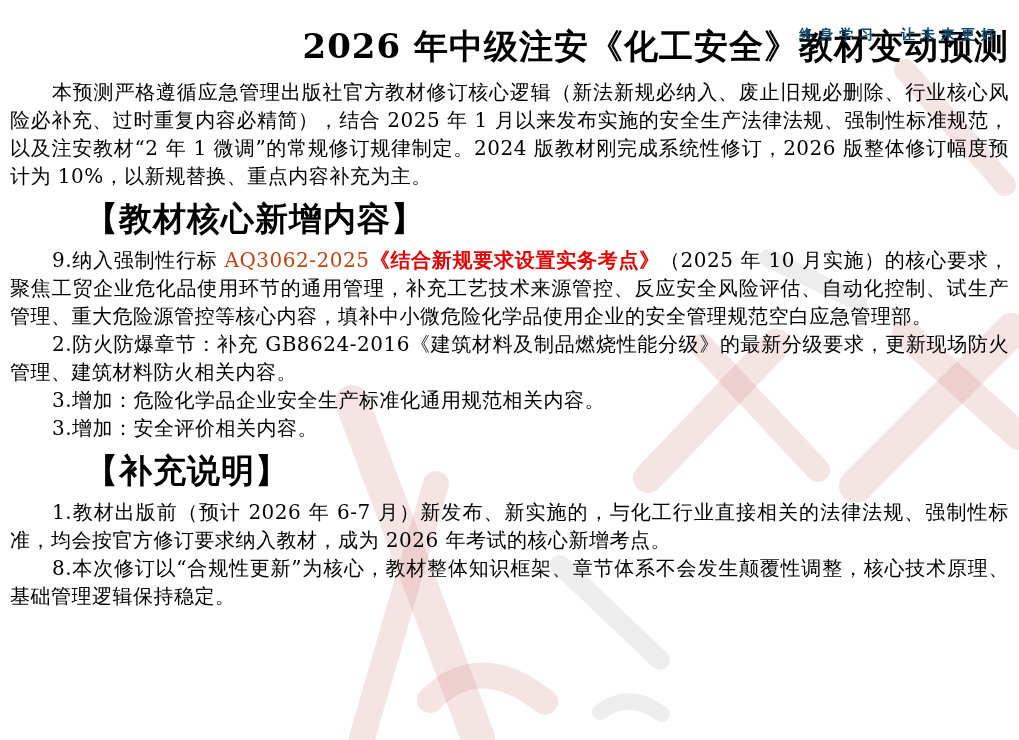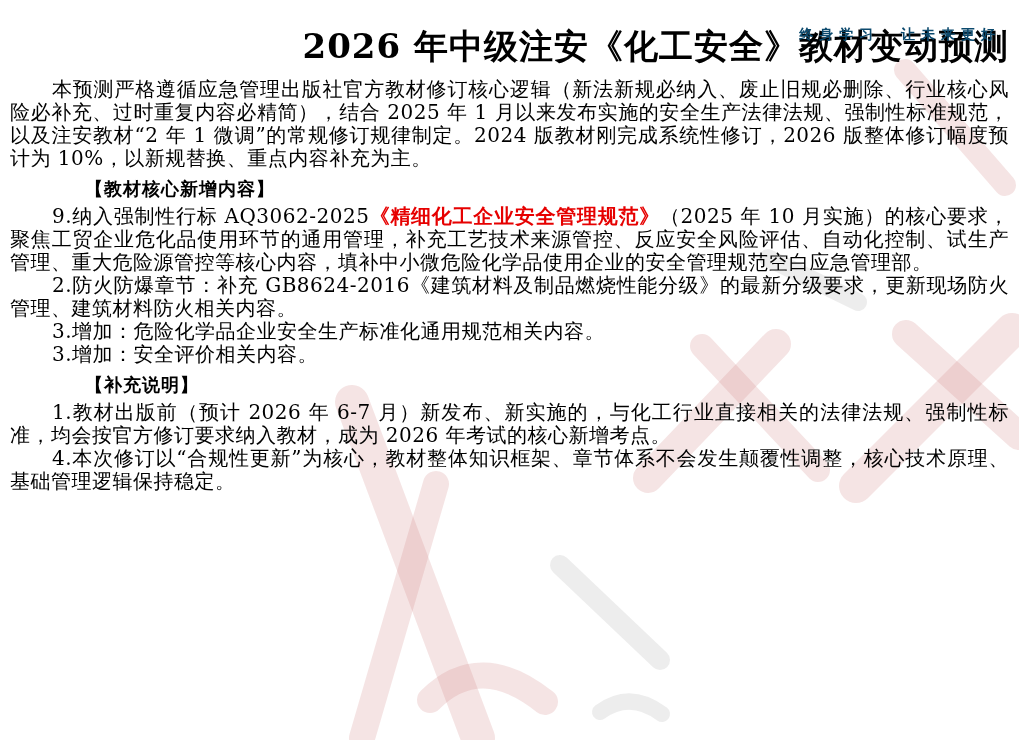--- a/index.html
+++ b/index.html
@@ -30,33 +30,33 @@
   .title {
     margin: 24px 0 8px 0;
     text-align: right;
     font-size: 34px; font-weight: bold;
     font-family: "DejaVu Serif", "Liberation Serif", serif;
     letter-spacing: 1px;
   }
   .para {
     margin: 0;
     font-size: 20px;
-    line-height: 23px;
+    line-height: 28px;
     text-align: justify;
     text-indent: 2.1em;
     letter-spacing: 0.5px;
   }
   .section-heading {
     margin: 7px 0 4px 75px;
-    font-size: 18px; font-weight: bold;
+    font-size: 33px; font-weight: bold;
     font-family: "DejaVu Sans", "Liberation Sans", sans-serif;
     letter-spacing: 1px;
   }
   .seg-normal { }
-  .seg-red { color: #000000; }
+  .seg-red { color: #c2410c; }
   .seg-red-bold {
     color: #e60000; font-weight: bold;
     font-family: "DejaVu Sans", "Liberation Sans", sans-serif;
   }
 </style>
 </head>
 <body>
 
 <svg class="watermark-layer" viewBox="0 0 1019 740" xmlns="http://www.w3.org/2000/svg" aria-hidden="true">
   <g stroke="#d08585" stroke-opacity="0.22" fill="none" stroke-linecap="round">
@@ -75,21 +75,21 @@
     <path d="M 600 712 Q 630 690 662 714" stroke-width="16"></path>
   </g>
 </svg>
 
 <div class="page">
   <div class="slogan">终身学习  让未来更好</div>
   <h1 class="title">2026 年中级注安《化工安全》教材变动预测</h1>
   <p class="para">本预测严格遵循应急管理出版社官方教材修订核心逻辑（新法新规必纳入、废止旧规必删除、行业核心风险必补充、过时重复内容必精简），结合 2025 年 1 月以来发布实施的安全生产法律法规、强制性标准规范，以及注安教材“2 年 1 微调”的常规修订规律制定。2024 版教材刚完成系统性修订，2026 版整体修订幅度预计为 10%，以新规替换、重点内容补充为主。</p>
   <div id="sections">
       <h2 class="section-heading">【教材核心新增内容】</h2>
-      <p class="para"><span class="seg-normal">9.纳入强制性行标 </span><span class="seg-red">AQ3062-2025</span><span class="seg-red-bold">《精细化工企业安全管理规范》</span><span class="seg-normal">（2025 年 10 月实施）的核心要求，聚焦工贸企业危化品使用环节的通用管理，补充工艺技术来源管控、反应安全风险评估、自动化控制、试生产管理、重大危险源管控等核心内容，填补中小微危险化学品使用企业的安全管理规范空白应急管理部。</span></p>
+      <p class="para"><span class="seg-normal">9.纳入强制性行标 </span><span class="seg-red">AQ3062-2025</span><span class="seg-red-bold">《结合新规要求设置实务考点》</span><span class="seg-normal">（2025 年 10 月实施）的核心要求，聚焦工贸企业危化品使用环节的通用管理，补充工艺技术来源管控、反应安全风险评估、自动化控制、试生产管理、重大危险源管控等核心内容，填补中小微危险化学品使用企业的安全管理规范空白应急管理部。</span></p>
       <p class="para"><span class="seg-normal">2.防火防爆章节：补充 GB8624-2016《建筑材料及制品燃烧性能分级》的最新分级要求，更新现场防火管理、建筑材料防火相关内容。</span></p>
       <p class="para"><span class="seg-normal">3.增加：危险化学品企业安全生产标准化通用规范相关内容。</span></p>
       <p class="para"><span class="seg-normal">3.增加：安全评价相关内容。</span></p>
       <h2 class="section-heading">【补充说明】</h2>
       <p class="para"><span class="seg-normal">1.教材出版前（预计 2026 年 6-7 月）新发布、新实施的，与化工行业直接相关的法律法规、强制性标准，均会按官方修订要求纳入教材，成为 2026 年考试的核心新增考点。</span></p>
-      <p class="para"><span class="seg-normal">4.本次修订以“合规性更新”为核心，教材整体知识框架、章节体系不会发生颠覆性调整，核心技术原理、基础管理逻辑保持稳定。</span></p>
+      <p class="para"><span class="seg-normal">8.本次修订以“合规性更新”为核心，教材整体知识框架、章节体系不会发生颠覆性调整，核心技术原理、基础管理逻辑保持稳定。</span></p>
     </div>
 </div>
 
 </body></html>

